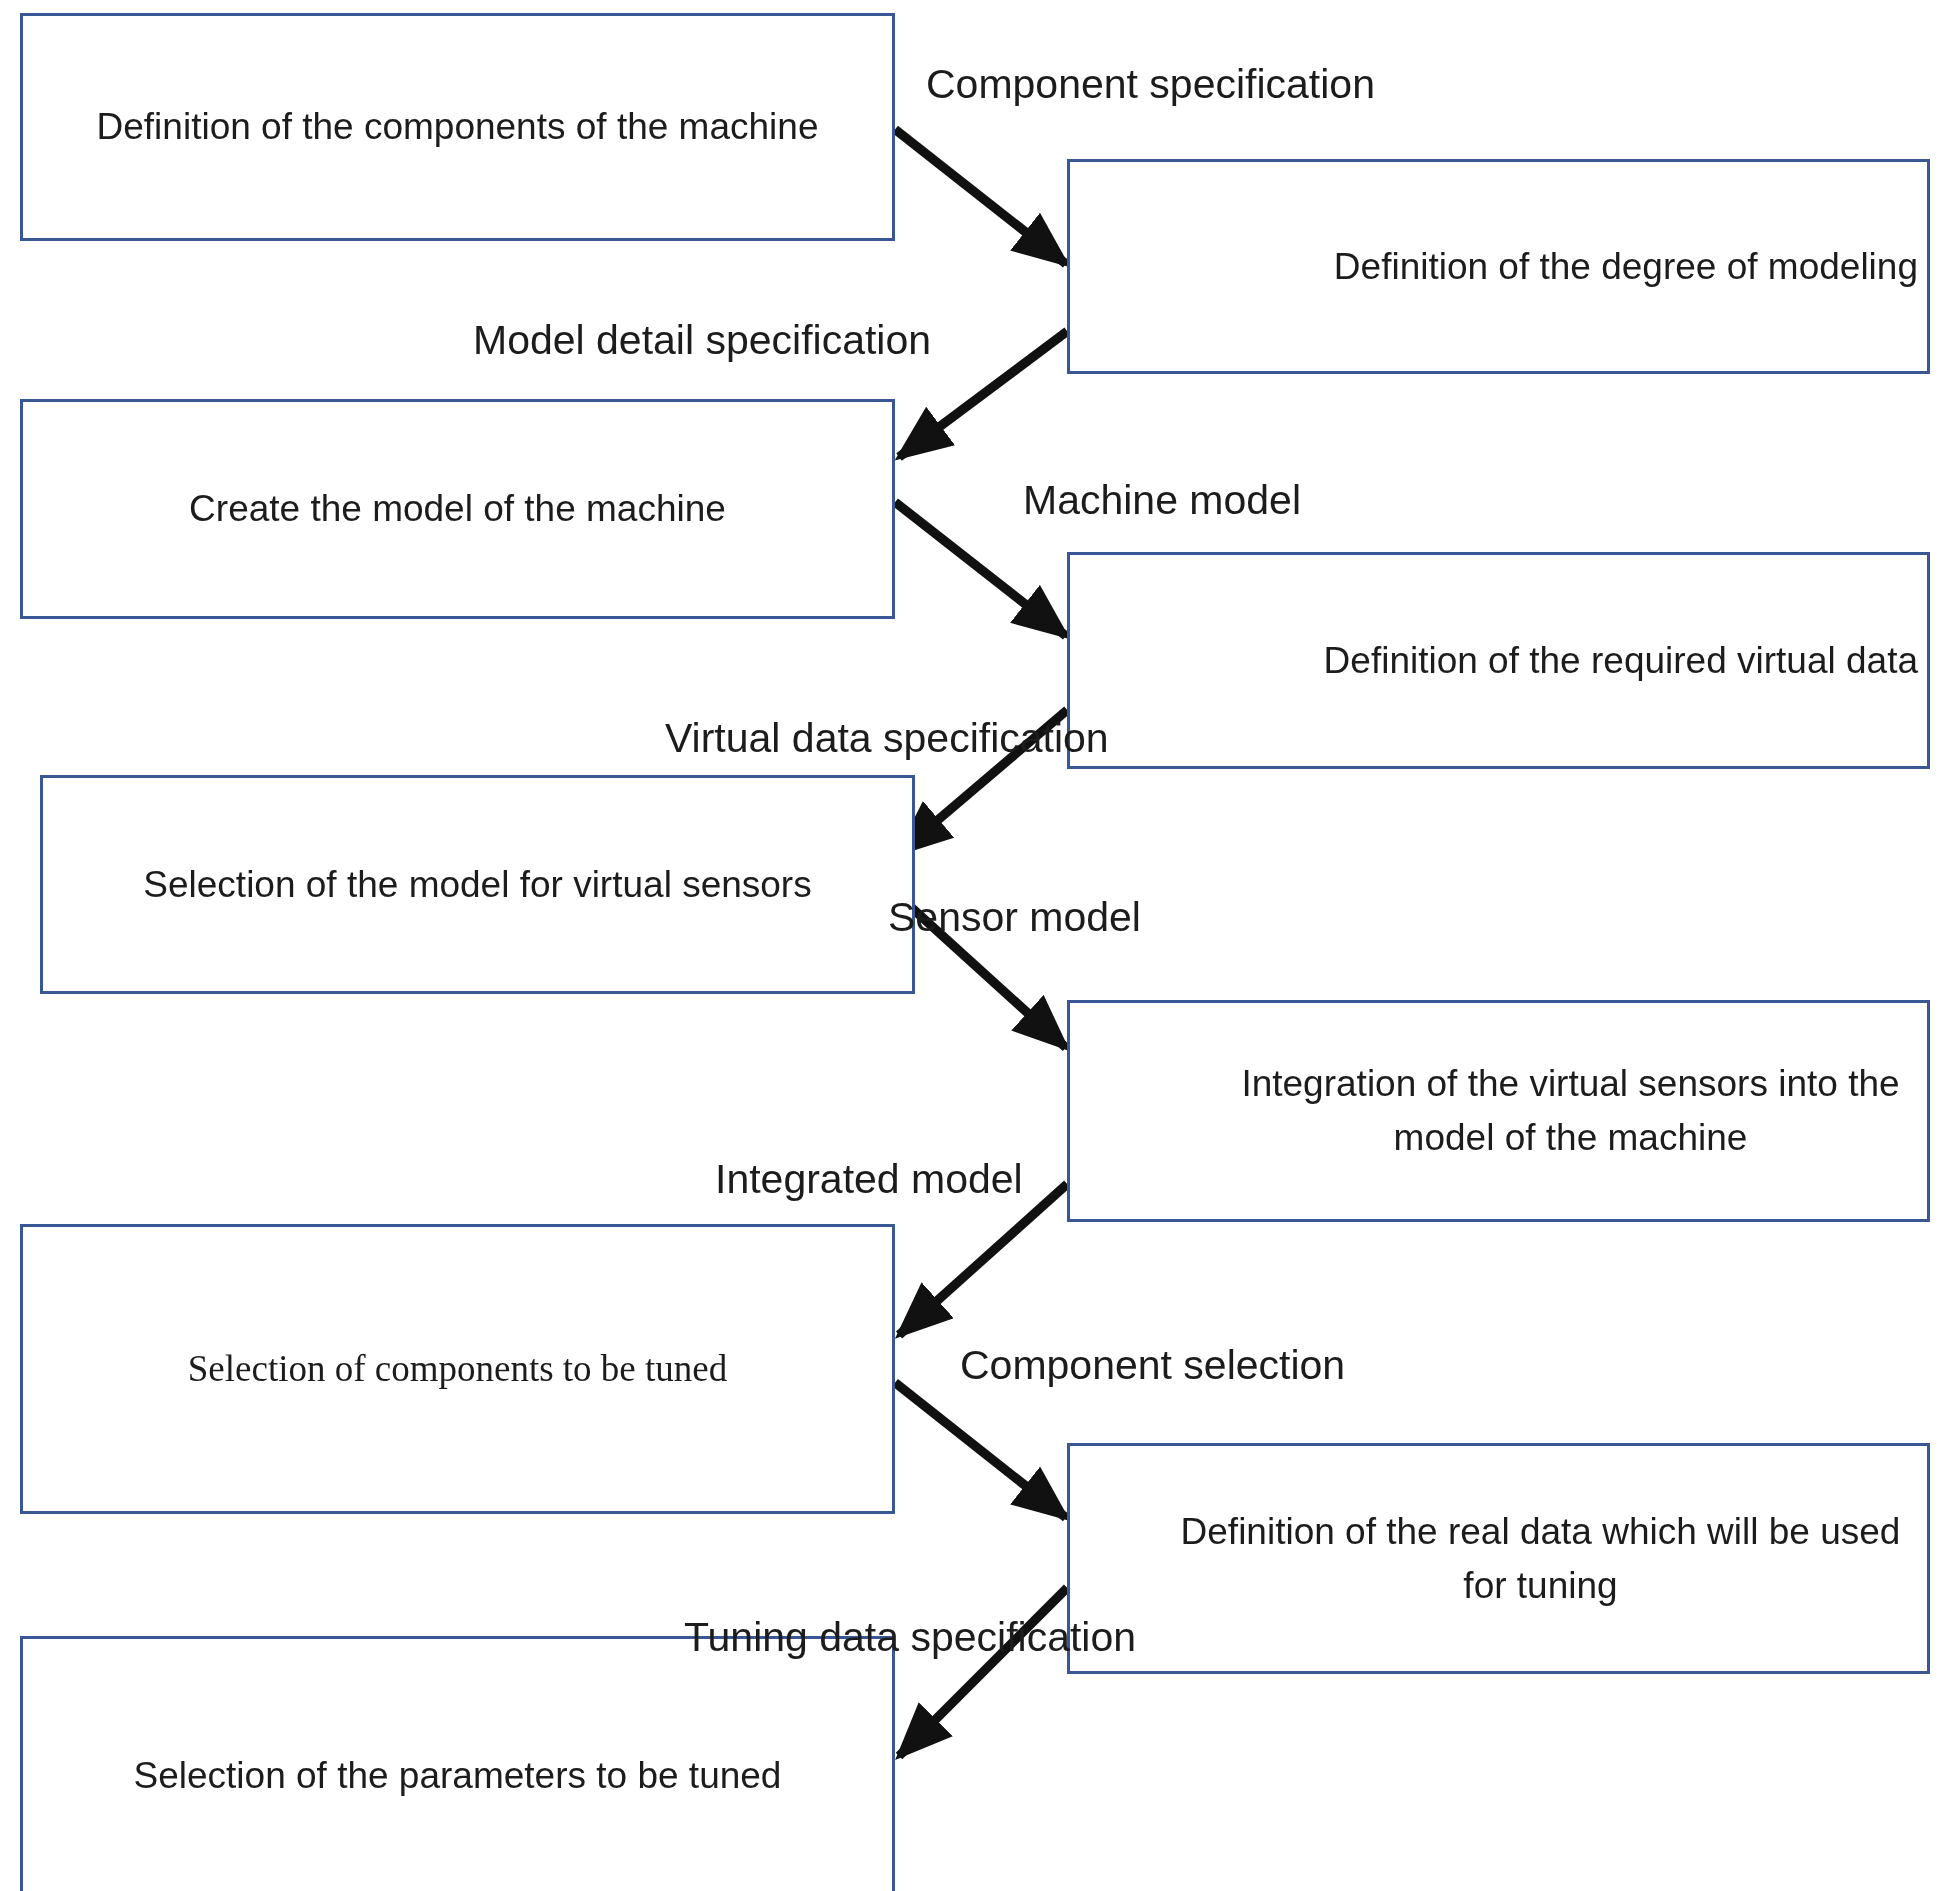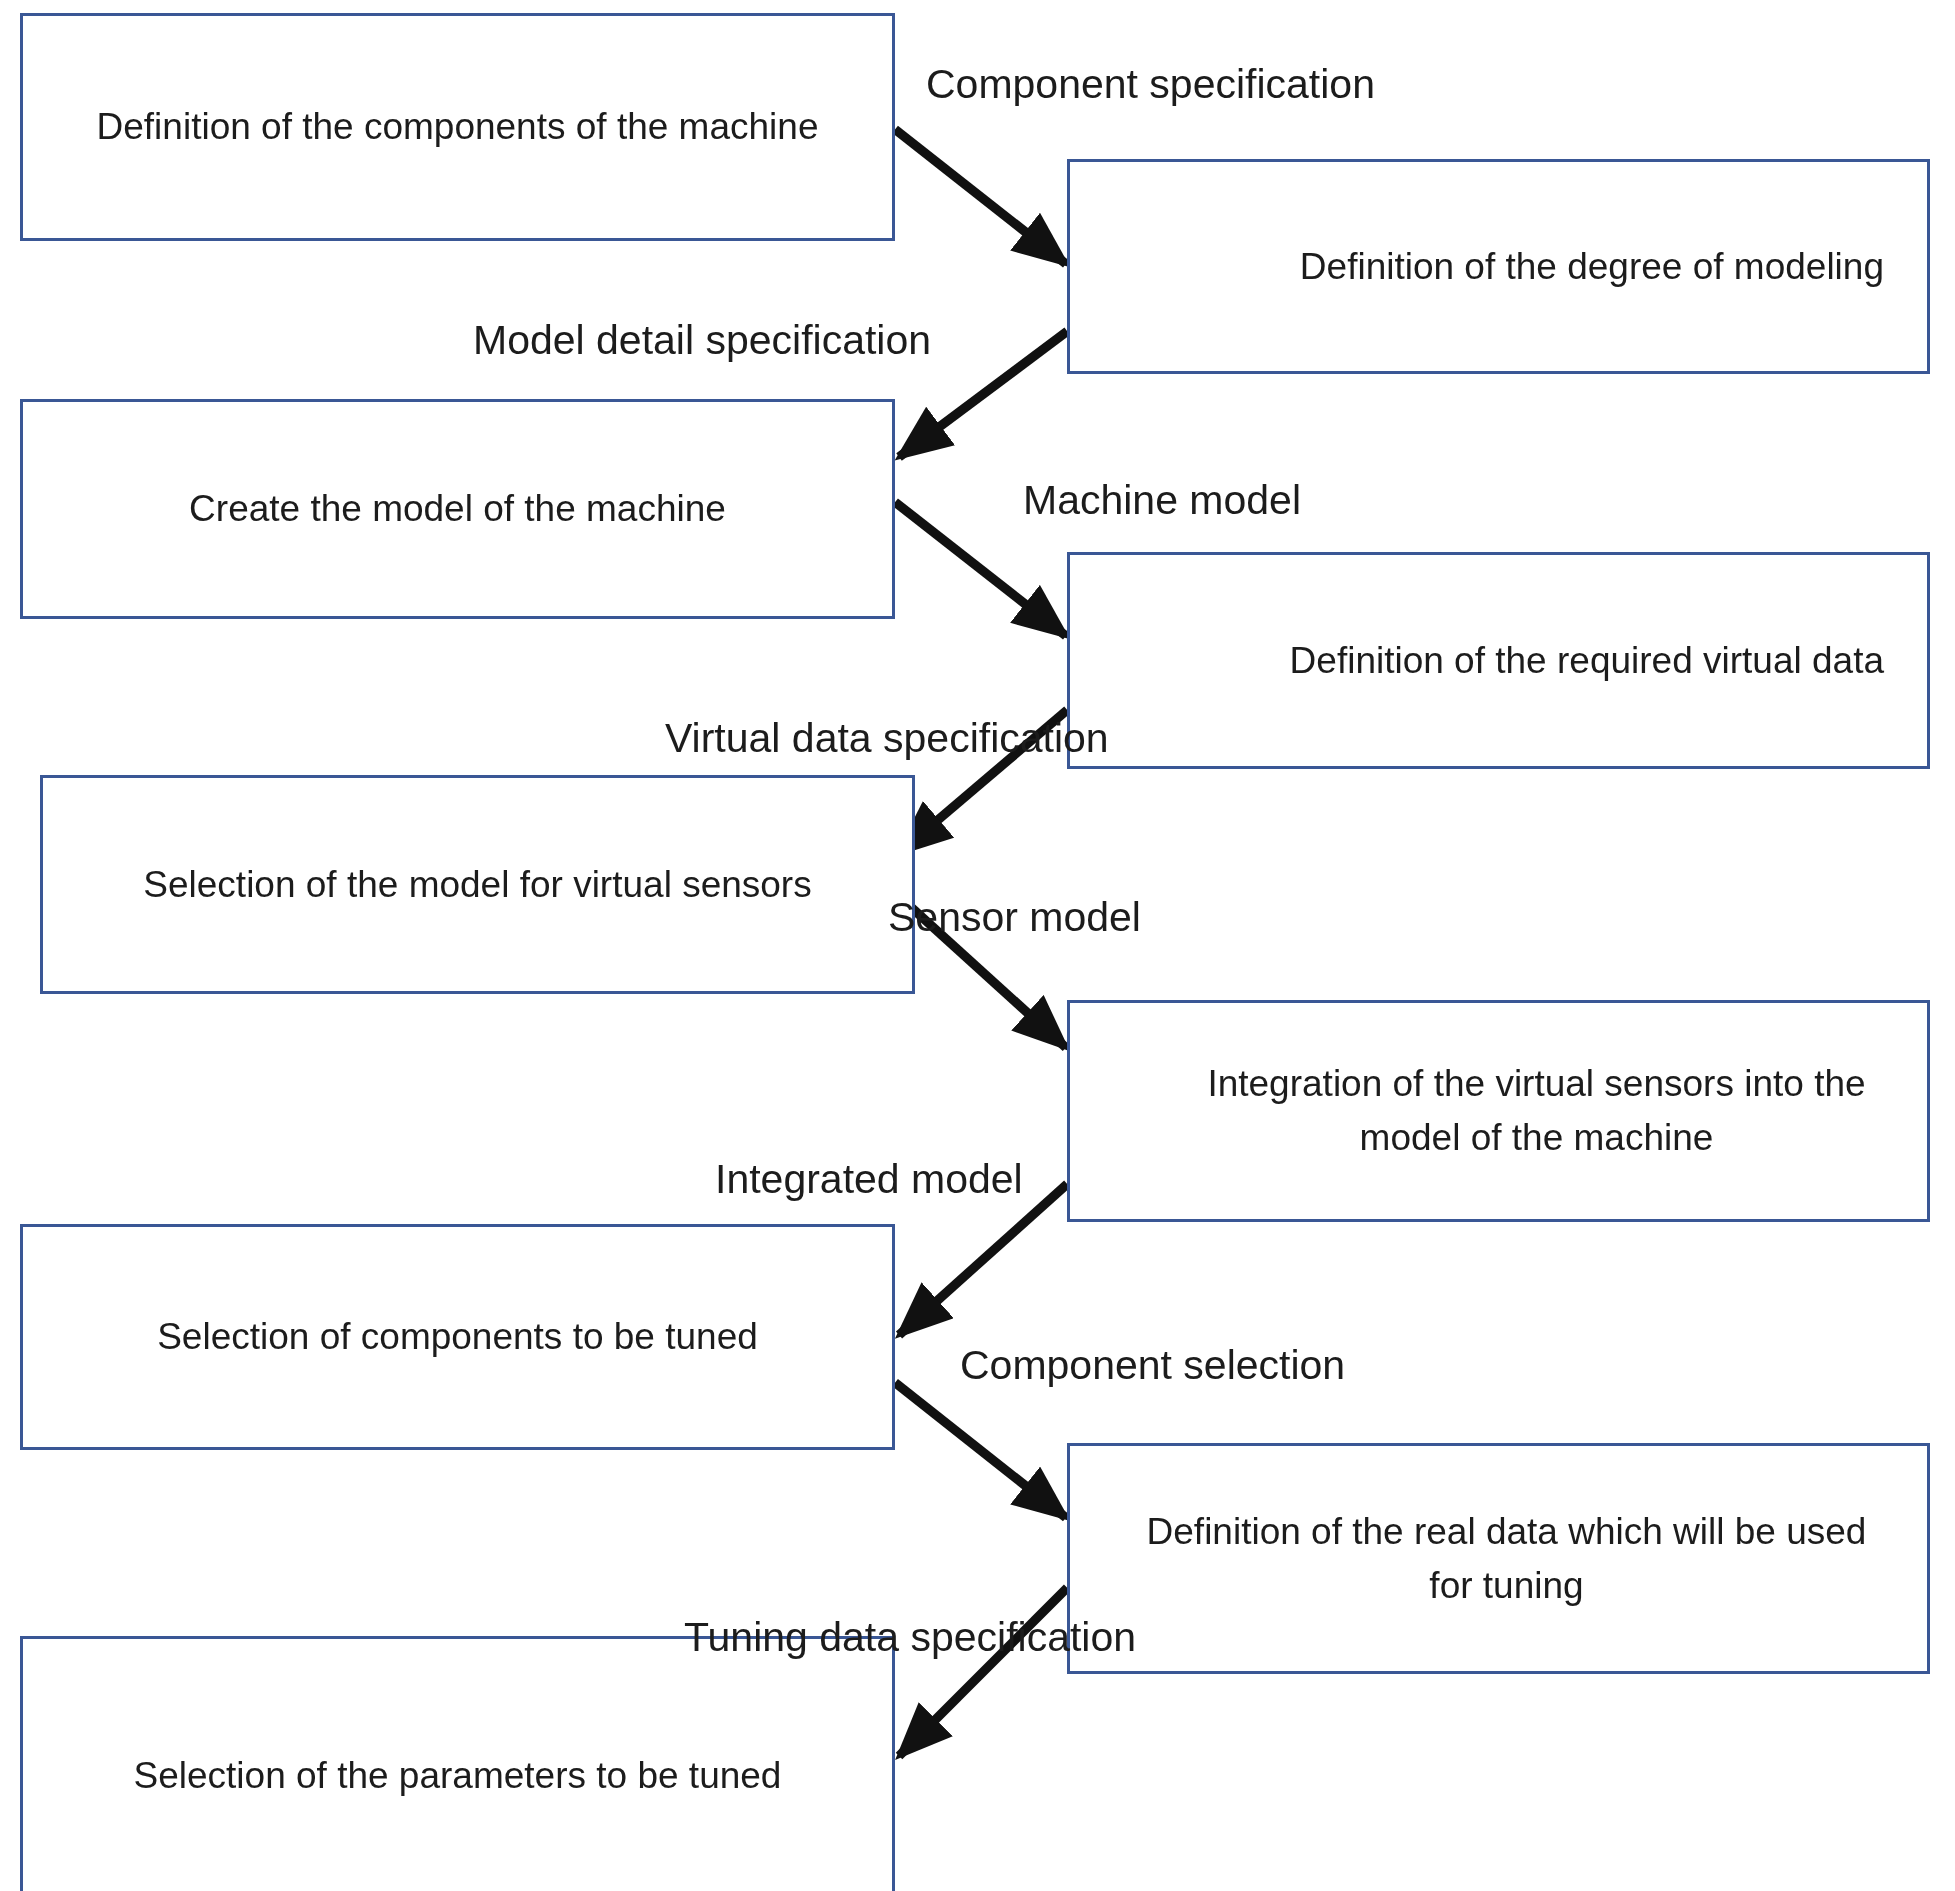--- a/index.html
+++ b/index.html
@@ -25,21 +25,21 @@
   }
   .box {
     position: absolute;
     box-sizing: border-box;
     border: 3.3px solid var(--box-border, #3A5795);
     background: #ffffff;
     display: flex;
     align-items: center;
     justify-content: center;
     text-align: center;
-    padding: 0 43px;
+    padding: 0 9px;
   }
   .box.left  { left: 20px;   width: 875px; }
   .box.right { left: 1067px; width: 863px; justify-content: flex-end; }
   .box-text {
     font-size: 37px;
     line-height: 1.45;
     color: var(--text, #1c1c1c);
   }
   .arrow-label {
     position: absolute;
@@ -88,21 +88,21 @@
   </div>
 
   <div class="box left" style="top:775px; height:219px;margin-left:20px;">
     <span class="box-text">Selection of the model for virtual sensors</span>
   </div>
 
   <div class="box right" style="top:1000px; height:222px;">
     <span class="box-text" style="max-width:695px;">Integration of the virtual sensors into the model of the machine</span>
   </div>
 
-  <div class="box left" style="top:1224px; height:226px;">
+  <div class="box left" style="top:1224px; height:290px;font-family:Liberation Serif, serif;">
     <span class="box-text">Selection of components to be tuned</span>
   </div>
 
   <div class="box right" style="top:1443px; height:231px;">
     <span class="box-text" style="max-width:755px;">Definition of the real data which will be used for tuning</span>
   </div>
 
   <div class="box left" style="top:1636px; height:280px;">
     <span class="box-text">Selection of the parameters to be tuned</span>
   </div>

